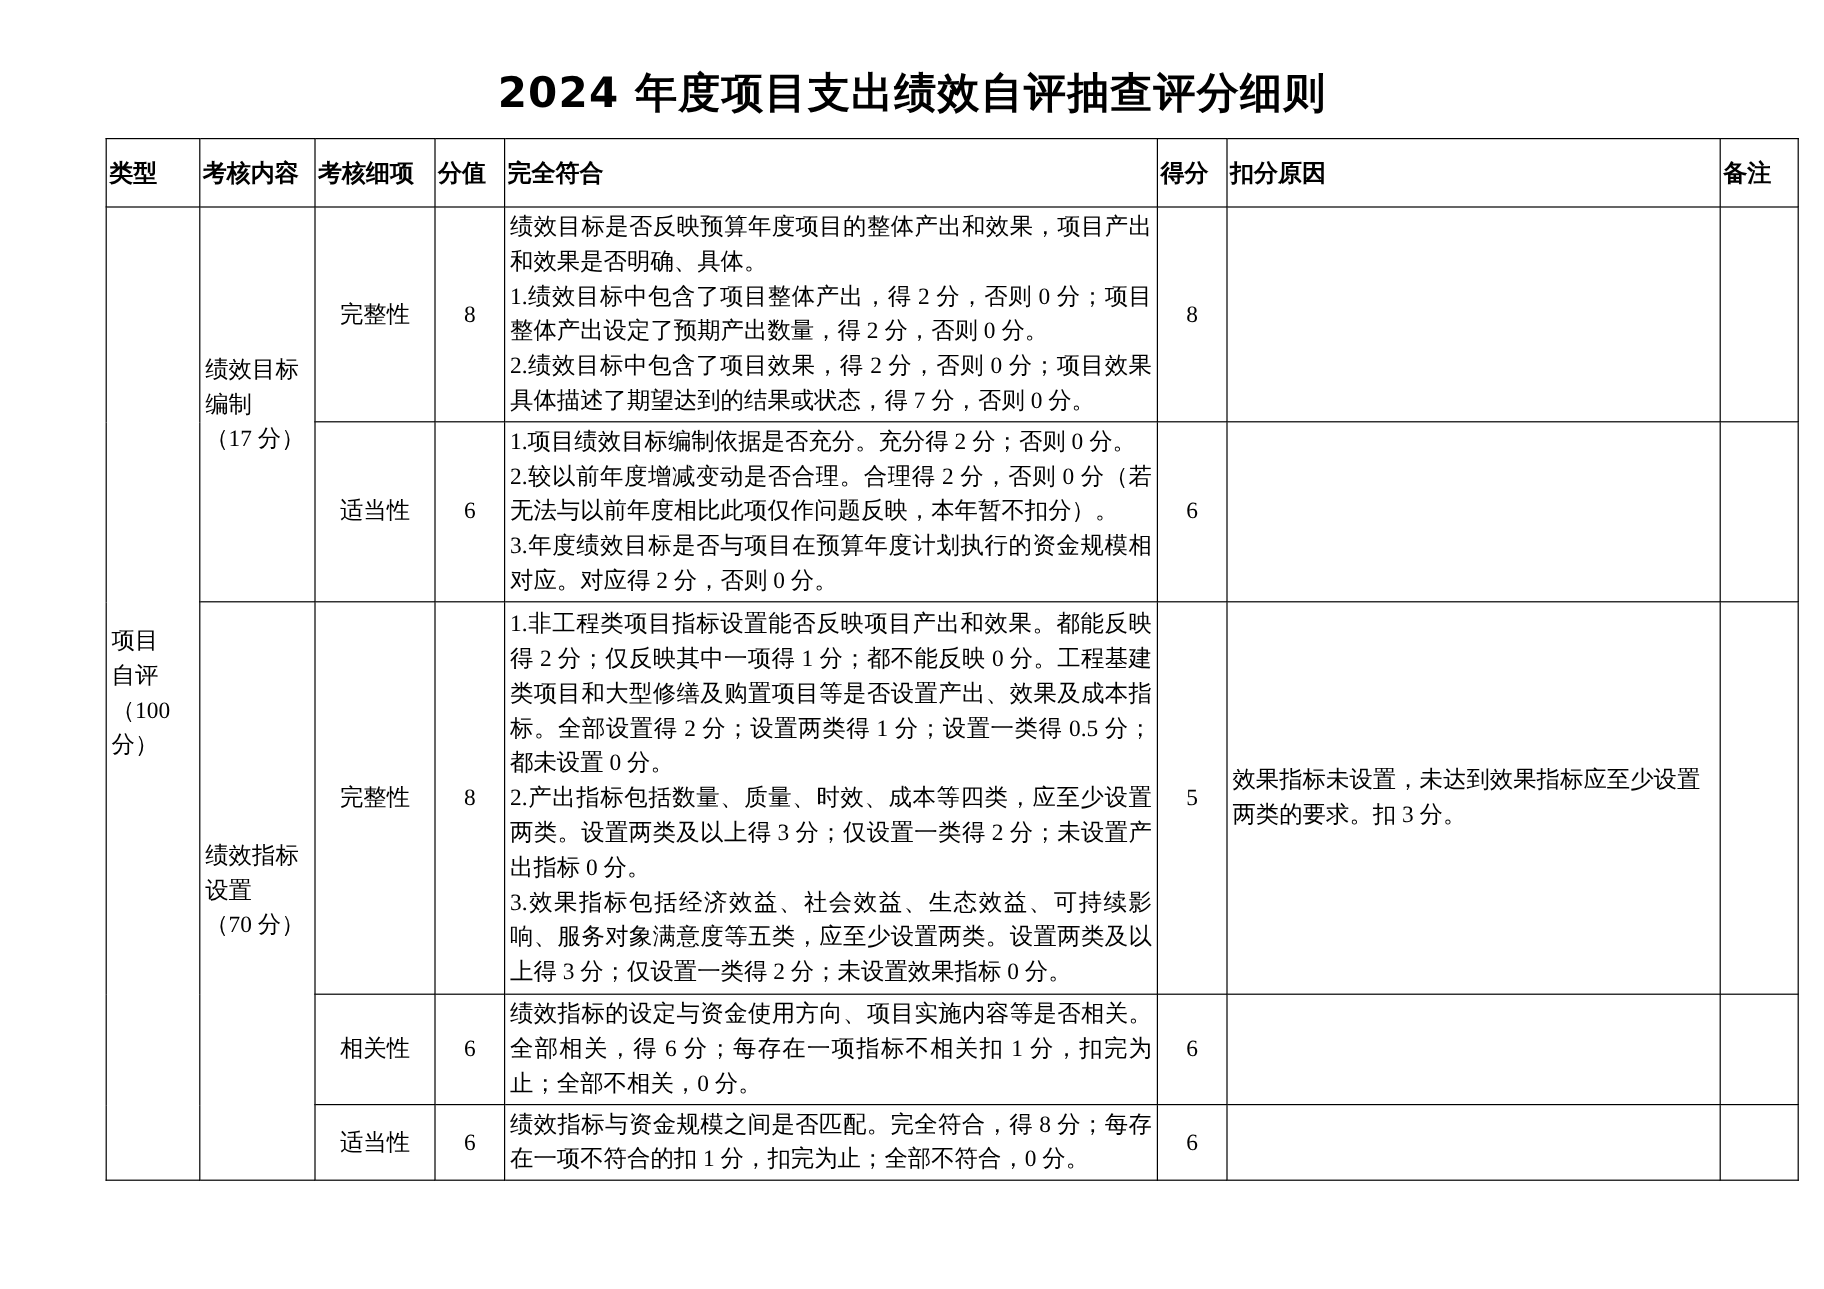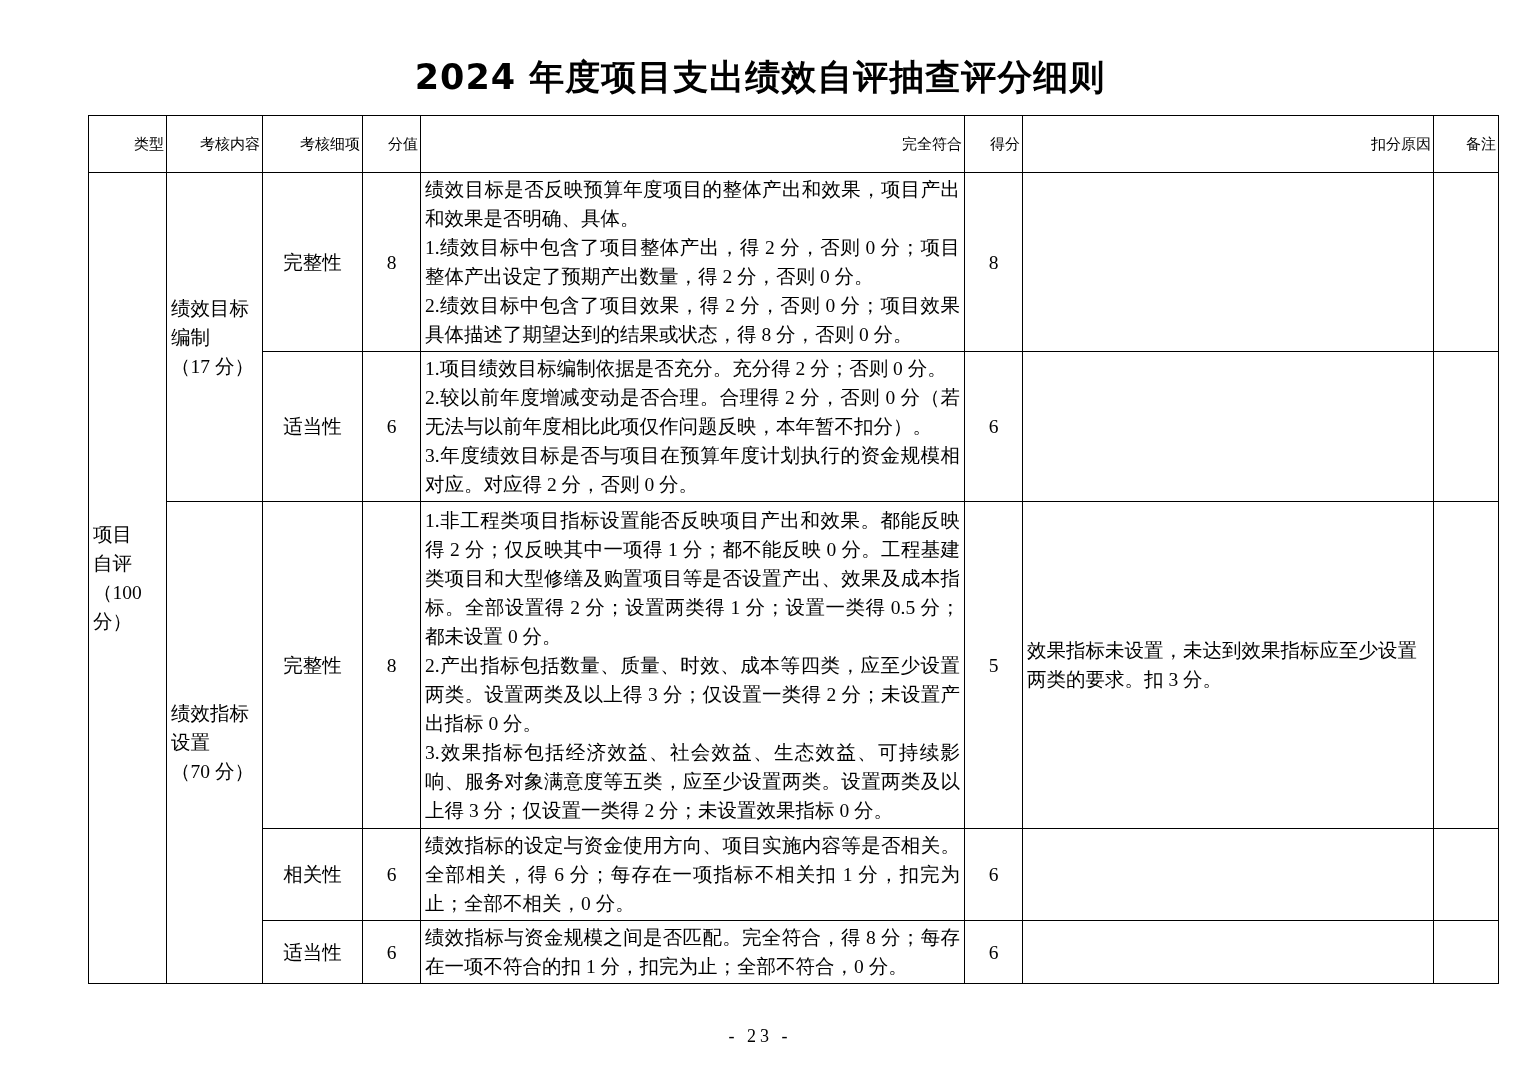--- a/index.html
+++ b/index.html
@@ -42,23 +42,23 @@
   }
   table.rubric td, table.rubric th {
     border: 1.5px solid #000000;
     vertical-align: middle;
     padding: 2px 4px;
     line-height: 29px;
     box-sizing: border-box;
   }
   table.rubric th {
     font-family: "DejaVu Sans", "Liberation Sans", sans-serif;
-    font-weight: normal;
-    font-size: 15px;
-    text-align: right;
+    font-weight: bold;
+    font-size: 20px;
+    text-align: left;
     padding: 4px 2px;
   }
   .cell-center { text-align: center; }
   .cell-standard {
     text-align: justify;
     padding: 6px 9px;
     margin-left: 18px;
   }
   .cell-standard p {
     margin: 0;
@@ -123,21 +123,21 @@
         <td rowspan="2" class="cell-center stack-lines">
           <div>绩效目标</div>
           <div>编制</div>
           <div>（17 分）</div>
         </td>
         <td class="cell-center">完整性</td>
         <td class="cell-center">8</td>
         <td class="cell-standard">
           <p>绩效目标是否反映预算年度项目的整体产出和效果，项目产出和效果是否明确、具体。</p>
           <p>1.绩效目标中包含了项目整体产出，得 2 分，否则 0 分；项目整体产出设定了预期产出数量，得 2 分，否则 0 分。</p>
-          <p>2.绩效目标中包含了项目效果，得 2 分，否则 0 分；项目效果具体描述了期望达到的结果或状态，得 8 分，否则 0 分。</p>
+          <p>2.绩效目标中包含了项目效果，得 2 分，否则 0 分；项目效果具体描述了期望达到的结果或状态，得 7 分，否则 0 分。</p>
         </td>
         <td class="cell-center">8</td>
         <td class="cell-deduction"></td>
         <td class="cell-center"></td>
       </tr>
 
       <tr style="height:148px">
         <td class="cell-center">适当性</td>
         <td class="cell-center">6</td>
         <td class="cell-standard">
@@ -185,15 +185,14 @@
         <td class="cell-standard">
           <p>绩效指标与资金规模之间是否匹配。完全符合，得 8 分；每存在一项不符合的扣 1 分，扣完为止；全部不符合，0 分。</p>
         </td>
         <td class="cell-center">6</td>
         <td class="cell-deduction"></td>
         <td class="cell-center"></td>
       </tr>
     </tbody>
   </table>
 
-  <div class="page-footer">- 23 -</div>
 
 </div>
 
 </body></html>

